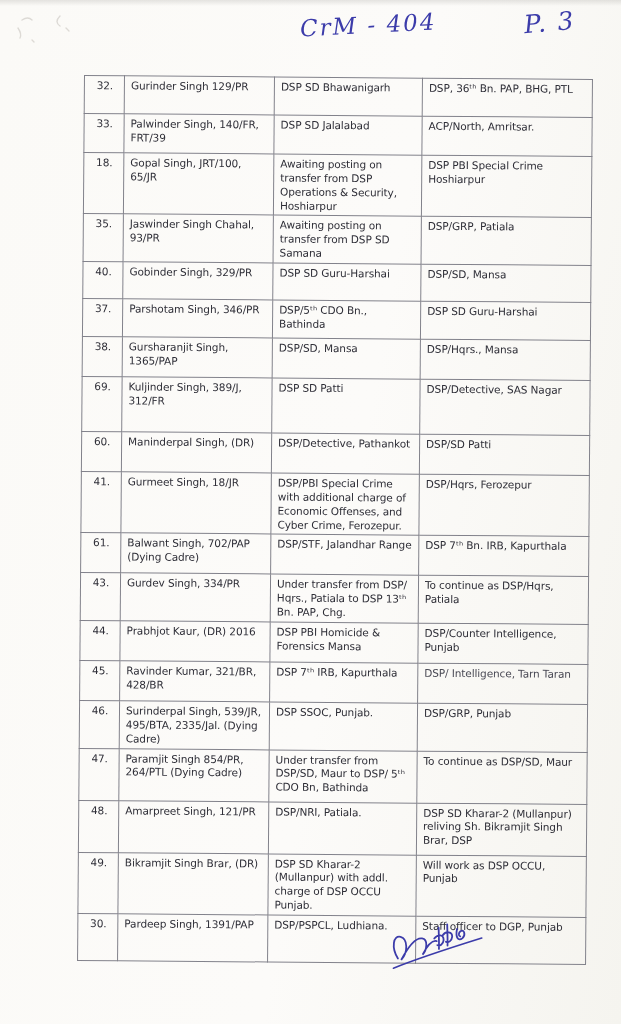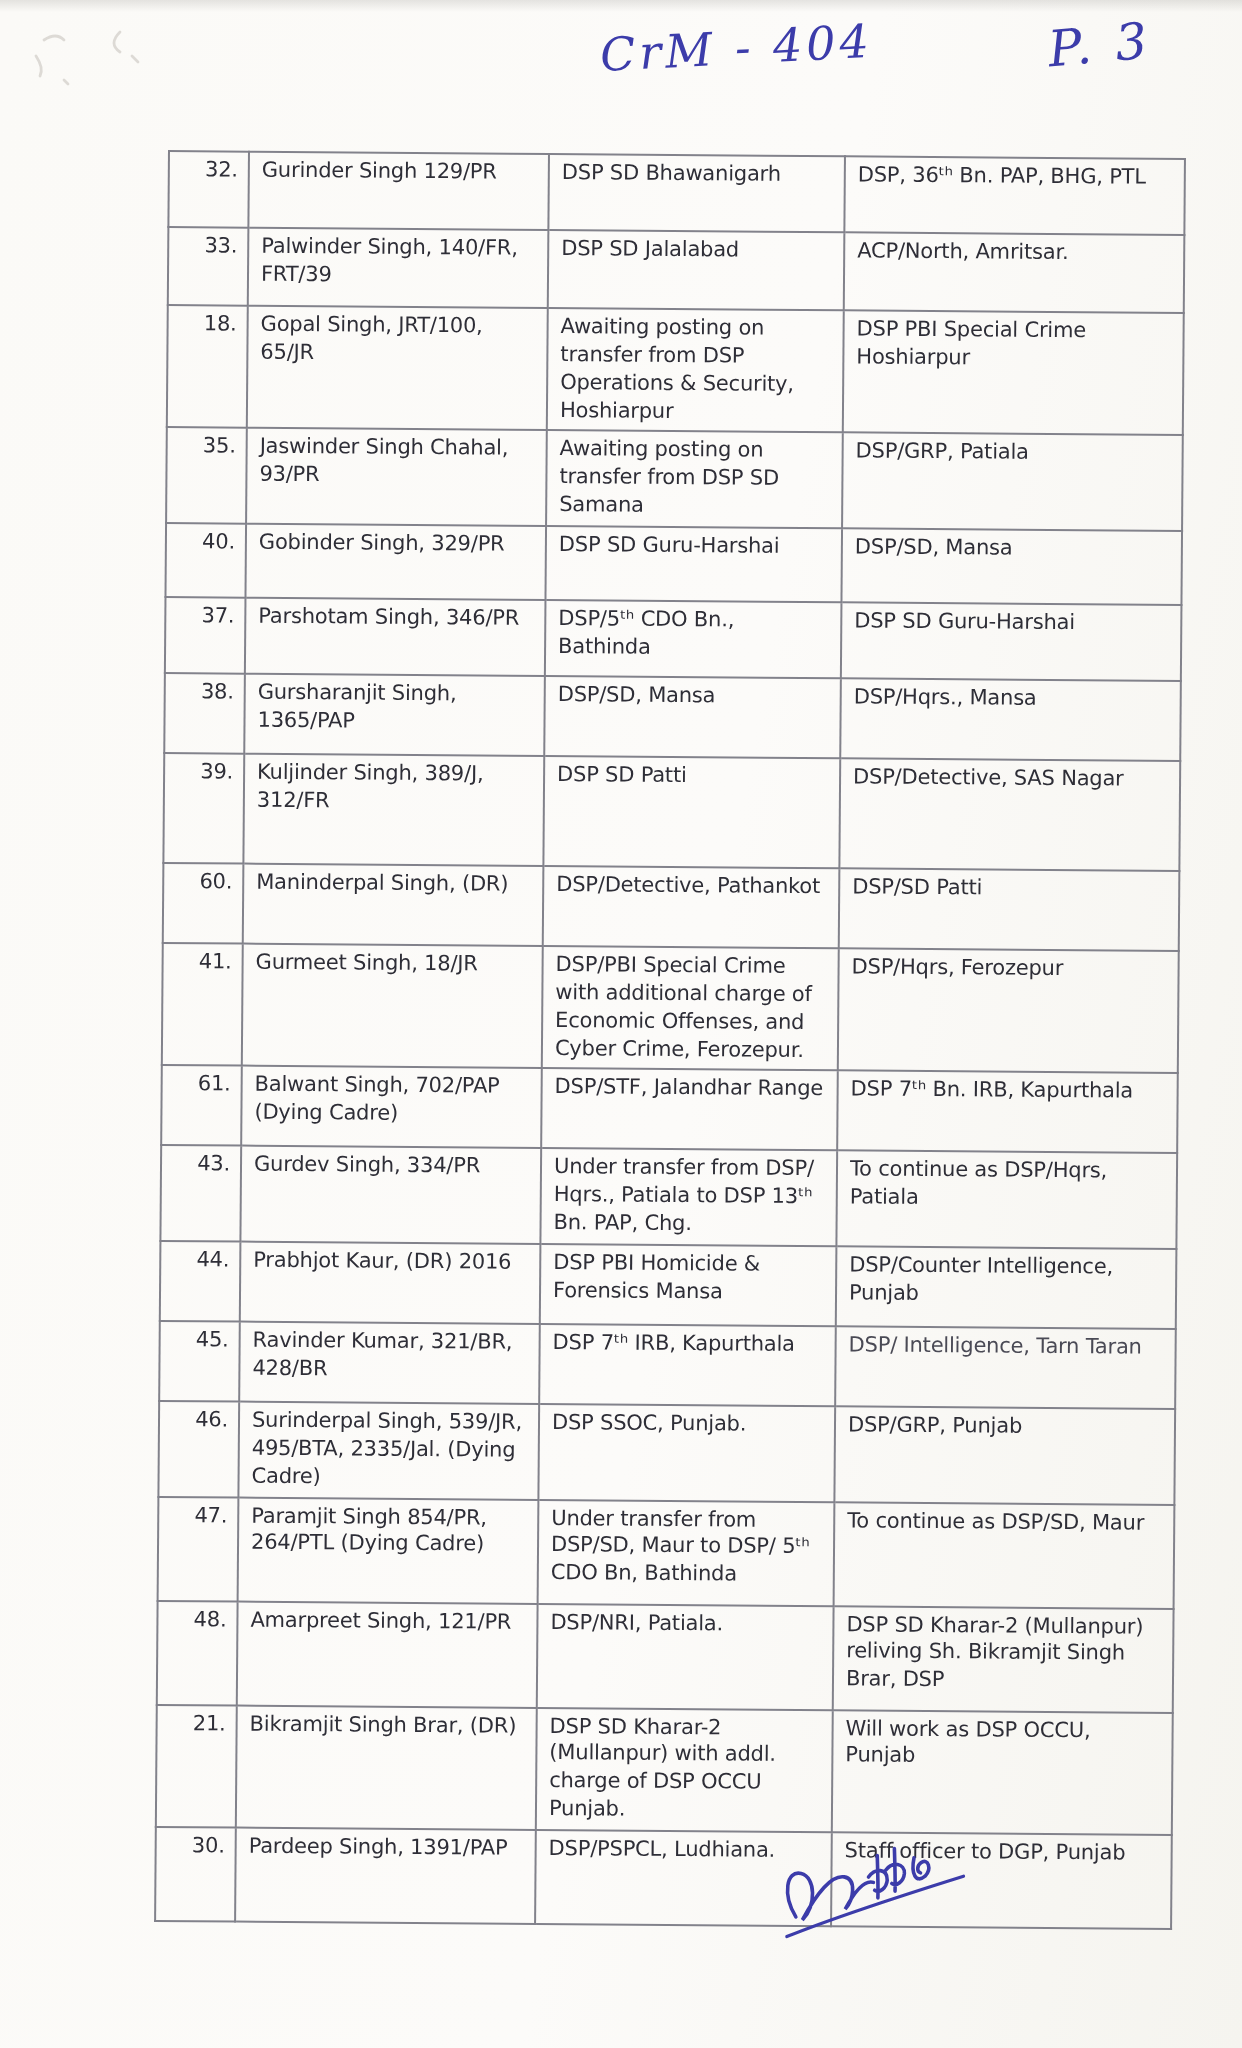--- a/index.html
+++ b/index.html
@@ -38,21 +38,21 @@
   table.transfer{
     border-collapse:collapse;width:508px;table-layout:fixed;
     font-size:10.5px;line-height:1.32;color:#2e2e37;letter-spacing:-0.1px;
   }
   table.transfer td{
     border:1px solid #82828b;
     vertical-align:top;
     padding:3px 5px 2px 6px;
     word-wrap:break-word;
   }
-  td.c-sno{text-align:right;padding-left:2px;padding-right:2px;}
+  td.c-sno{text-align:center;padding-left:2px;padding-right:2px;}
   
   tbody tr:nth-child(1){height:38px}
   tbody tr:nth-child(2){height:39px}
   tbody tr:nth-child(3){height:61px}
   tbody tr:nth-child(4){height:42px}
   tbody tr:nth-child(5){height:37px}
   tbody tr:nth-child(6){height:38px}
   tbody tr:nth-child(7){height:40px}
   tbody tr:nth-child(8){height:55px}
   tbody tr:nth-child(9){height:40px}
@@ -128,21 +128,21 @@
             <td class="c-from">DSP/5ᵗʰ CDO Bn., Bathinda</td>
             <td class="c-to">DSP SD Guru-Harshai</td>
           </tr>
           <tr>
             <td class="c-sno">38.</td>
             <td class="c-name">Gursharanjit Singh, 1365/PAP</td>
             <td class="c-from">DSP/SD, Mansa</td>
             <td class="c-to">DSP/Hqrs., Mansa</td>
           </tr>
           <tr>
-            <td class="c-sno">39.</td>
+            <td class="c-sno">69.</td>
             <td class="c-name">Kuljinder Singh, 389/J, 312/FR</td>
             <td class="c-from">DSP SD Patti</td>
             <td class="c-to">DSP/Detective, SAS Nagar</td>
           </tr>
           <tr>
             <td class="c-sno">60.</td>
             <td class="c-name">Maninderpal Singh, (DR)</td>
             <td class="c-from">DSP/Detective, Pathankot</td>
             <td class="c-to">DSP/SD Patti</td>
           </tr>
@@ -188,21 +188,21 @@
             <td class="c-from">Under transfer from DSP/SD, Maur to DSP/ 5ᵗʰ CDO Bn, Bathinda</td>
             <td class="c-to">To continue as DSP/SD, Maur</td>
           </tr>
           <tr>
             <td class="c-sno">48.</td>
             <td class="c-name">Amarpreet Singh, 121/PR</td>
             <td class="c-from">DSP/NRI, Patiala.</td>
             <td class="c-to">DSP SD Kharar-2 (Mullanpur) reliving Sh. Bikramjit Singh Brar, DSP</td>
           </tr>
           <tr>
-            <td class="c-sno">21.</td>
+            <td class="c-sno">49.</td>
             <td class="c-name">Bikramjit Singh Brar, (DR)</td>
             <td class="c-from">DSP SD Kharar-2 (Mullanpur) with addl. charge of DSP OCCU Punjab.</td>
             <td class="c-to">Will work as DSP OCCU, Punjab</td>
           </tr>
           <tr>
             <td class="c-sno">30.</td>
             <td class="c-name">Pardeep Singh, 1391/PAP</td>
             <td class="c-from">DSP/PSPCL, Ludhiana.</td>
             <td class="c-to">Staff officer to DGP, Punjab</td>
           </tr>

